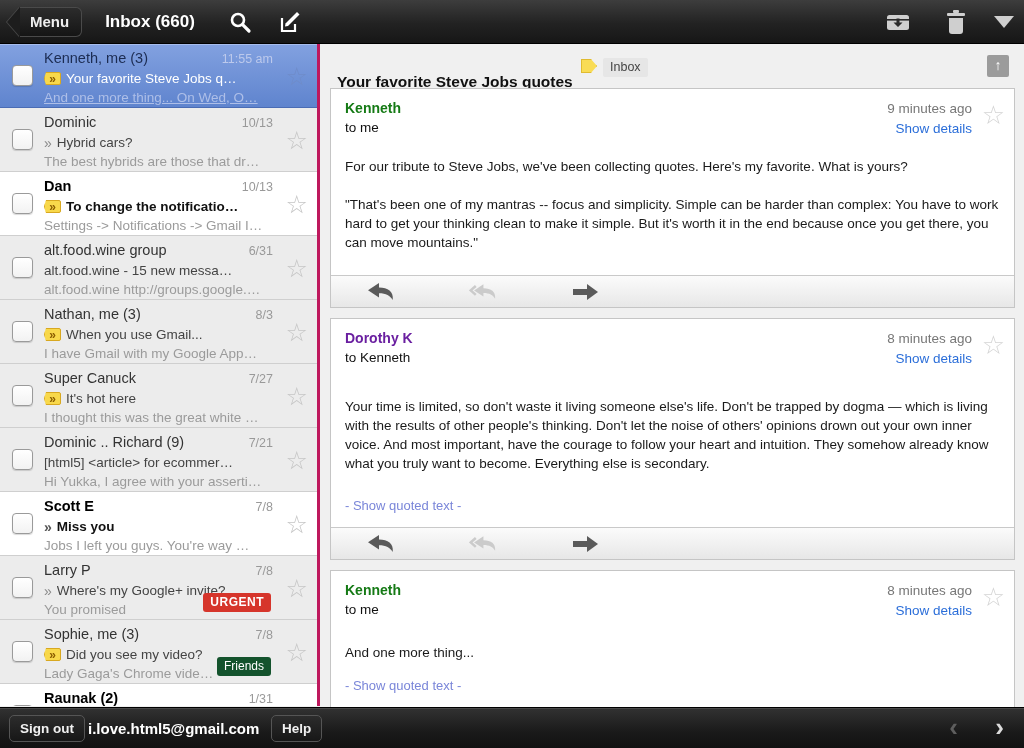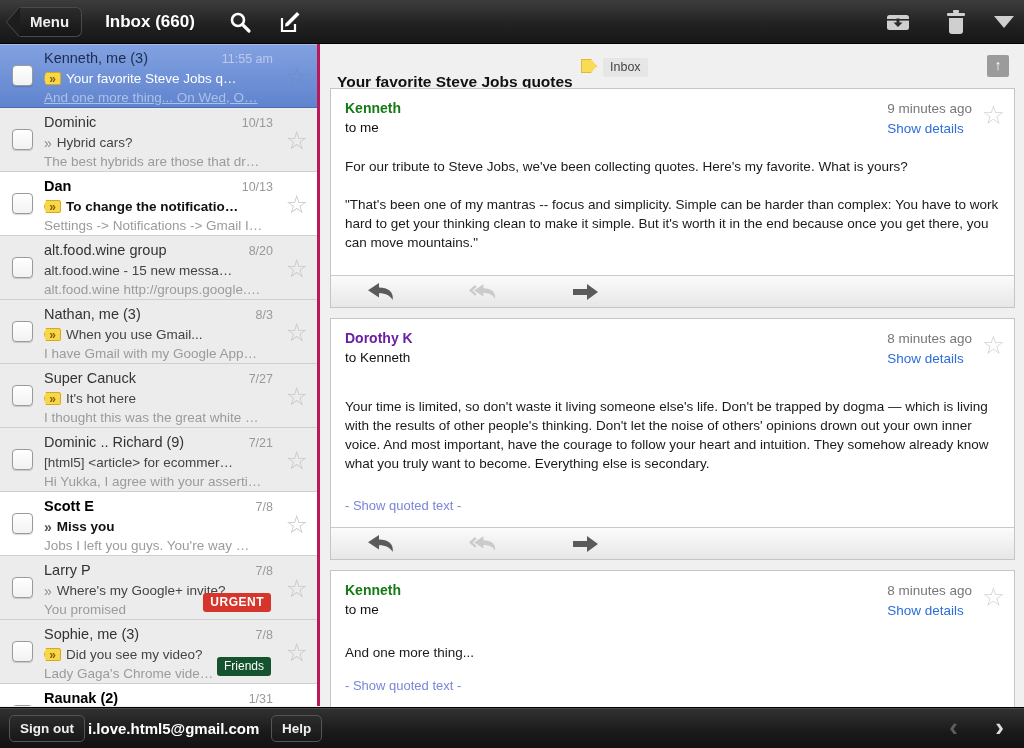--- a/index.html
+++ b/index.html
@@ -66,21 +66,21 @@
     font-size:12.5px; padding:2px 7px 3px; border-radius:2px; }
   .up-btn { position:absolute; right:15px; top:11px; width:22px; height:22px; background:#9b9b9b;
     border-radius:2px; color:#fff; text-align:center; line-height:21px; font-size:14px; font-weight:bold; }
 
   .card { margin:0 9px 10px 9px; background:#fff; border:1px solid #c5c5c5; position:relative; }
   .card-header { position:relative; padding:11px 14px 4px 14px; min-height:46px; }
   .msg-sender { font-size:14px; font-weight:bold; }
   .msg-sender.green { color:#157a15; }
   .msg-sender.purple { color:#6a1fa0; }
   .msg-recipient { font-size:13.5px; color:#111; margin-top:4px; }
-  .msg-meta { position:absolute; right:42px; top:10px; }
+  .msg-meta { position:absolute; right:42px; top:10px; text-align:right; }
   .msg-time { font-size:13.5px; color:#777; }
   .show-details { display:block; font-size:13.5px; color:#2b6ed9; margin-top:4px; text-decoration:none; }
   .card-star { position:absolute; right:9px; top:13px; font-size:26px; color:#d4d4d4; line-height:26px; }
   .card-body { padding:18px 14px 4px 14px; font-size:13.5px; line-height:19px; color:#1a1a1a; }
   .card-body.spaced { padding-top:28px; }
   .card-body p { margin-bottom:19px; }
   .quoted { display:inline-block; margin:0 14px 14px 14px; font-size:13px; color:#7a86d9; text-decoration:none; }
   .actions { height:32px; border-top:1px solid #c9c9c9; background:linear-gradient(#fbfbfb,#e7e7e7);
     display:flex; align-items:center; padding-left:36px; gap:74px; }
   .act { width:28px; height:18px; display:flex; align-items:center; justify-content:center; }
@@ -184,21 +184,21 @@
       <div class="l3">
           <span class="snip">Settings -&gt; Notifications -&gt; Gmail I…</span>
         </div>
       <span class="star">☆</span>
     </div>
 
     <div class="item read">
       <span class="cb"></span>
       <div class="l1">
           <span class="sender">alt.food.wine group</span>
-          <span class="time">8/20</span>
+          <span class="time">6/31</span>
         </div>
       <div class="l2">
           <span class="subj">alt.food.wine - 15 new messa…</span>
         </div>
       <div class="l3">
           <span class="snip">alt.food.wine http://groups.google.…</span>
         </div>
       <span class="star">☆</span>
     </div>
 

